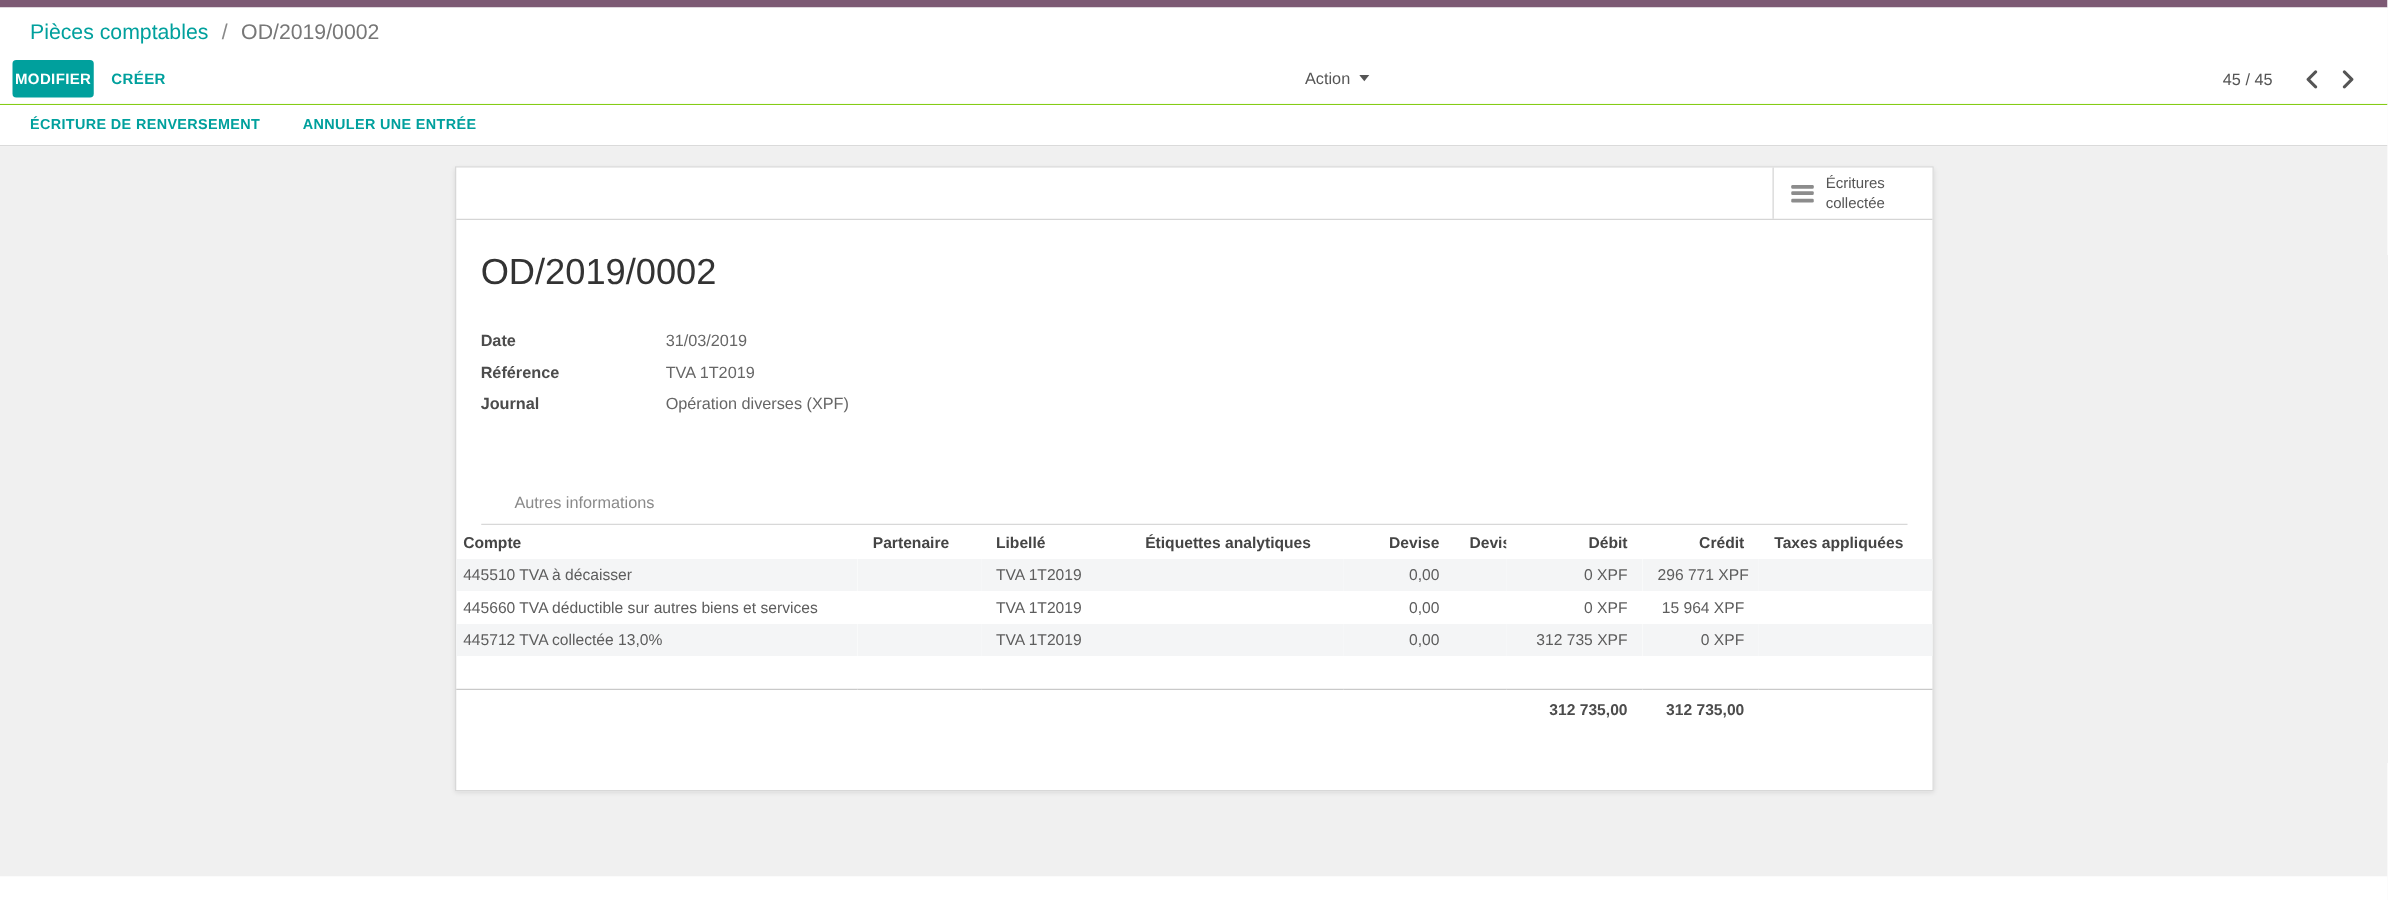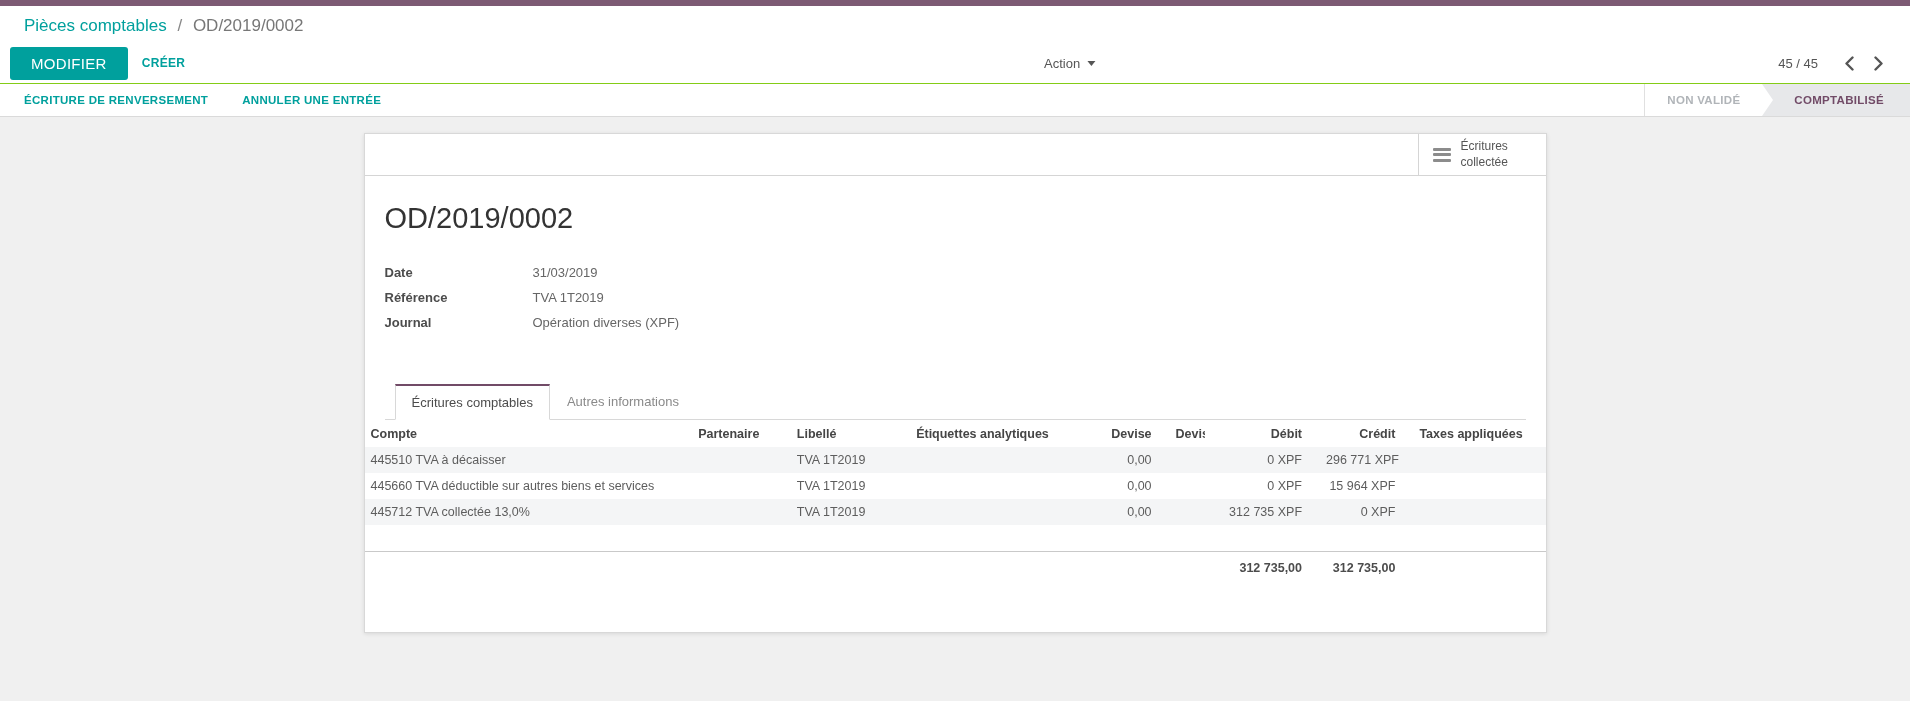--- a/index.html
+++ b/index.html
@@ -8,21 +8,21 @@
   .top-strip { height:6px; background:#7d5a74; }
 
   
   .breadcrumb-row { padding:10px 24px 7px; font-size:17px; background:#fff; }
   .bc-link { color:#00a09d; cursor:pointer; }
   .bc-sep { color:#888; margin:0 6px; }
   .bc-current { color:#777; }
 
   
   .control-row { display:flex; align-items:center; position:relative; height:40px; padding:0 24px 0 10px; background:#fff; }
-  .btn-primary { background:#00a09d; color:#fff; border:none; font-family:inherit; font-size:15px; font-weight:400; letter-spacing:.3px; padding:8px 21px; border-radius:3px; cursor:pointer; }
+  .btn-primary { background:#00a09d; color:#fff; border:none; font-family:inherit; font-size:12px; font-weight:700; letter-spacing:.3px; padding:8px 2px; border-radius:3px; cursor:pointer; }
   .btn-link { background:none; border:none; font-family:inherit; color:#00a09d; font-size:12px; font-weight:700; letter-spacing:.3px; padding:8px 14px; cursor:pointer; }
   .cp-center { position:absolute; left:56%; transform:translateX(-50%); }
   .action-dd { color:#555; font-size:13px; cursor:pointer; display:inline-flex; align-items:center; }
   .caret { display:inline-block; width:0; height:0; border-left:4px solid transparent; border-right:4px solid transparent; border-top:5px solid #555; margin-left:7px; }
   .cp-right { margin-left:auto; display:flex; align-items:center; gap:14px; }
   .pager-text { font-size:13px; color:#555; margin-right:10px; }
   .pager-btn { cursor:pointer; display:inline-flex; align-items:center; padding:2px; }
 
   
   .statusbar { display:flex; justify-content:space-between; align-items:stretch; height:34px; background:#fff; border-top:1px solid #84cc16; border-bottom:1px solid #dadada; }
@@ -99,24 +99,20 @@
           <path d="M2.5 1.5 L8.5 7.5 L2.5 13.5" fill="none" stroke="#555" stroke-width="2.4" stroke-linecap="round" stroke-linejoin="round"></path>
         </svg>
     </span>
   </div>
 </div>
 
 <div class="statusbar">
   <div class="sb-left">
     <button class="sb-btn">ÉCRITURE DE RENVERSEMENT</button>
     <button class="sb-btn">ANNULER UNE ENTRÉE</button>
-  </div>
-  <div class="sb-steps">
-    <span class="status-step inactive">NON VALIDÉ</span>
-    <span class="status-step active">COMPTABILISÉ</span>
   </div>
 </div>
 
 <div class="content">
   <div class="sheet">
 
     <div class="sheet-topbar">
       <div class="btn-box">
         <span class="hamburger">
             <i></i>
@@ -146,21 +142,20 @@
         </div>
         <div class="fcol">
           <div class="field-row">
             <span class="flabel">Journal</span>
             <span class="fvalue">Opération diverses (XPF)</span>
           </div>
         </div>
       </div>
 
       <div class="tabs">
-        <div class="tab active">Écritures comptables</div>
         <div class="tab">Autres informations</div>
       </div>
     </div>
 
     <table class="lines">
       <colgroup>
         <col style="width:310px">
           <col style="width:95px">
           <col style="width:115px">
           <col style="width:165px">

